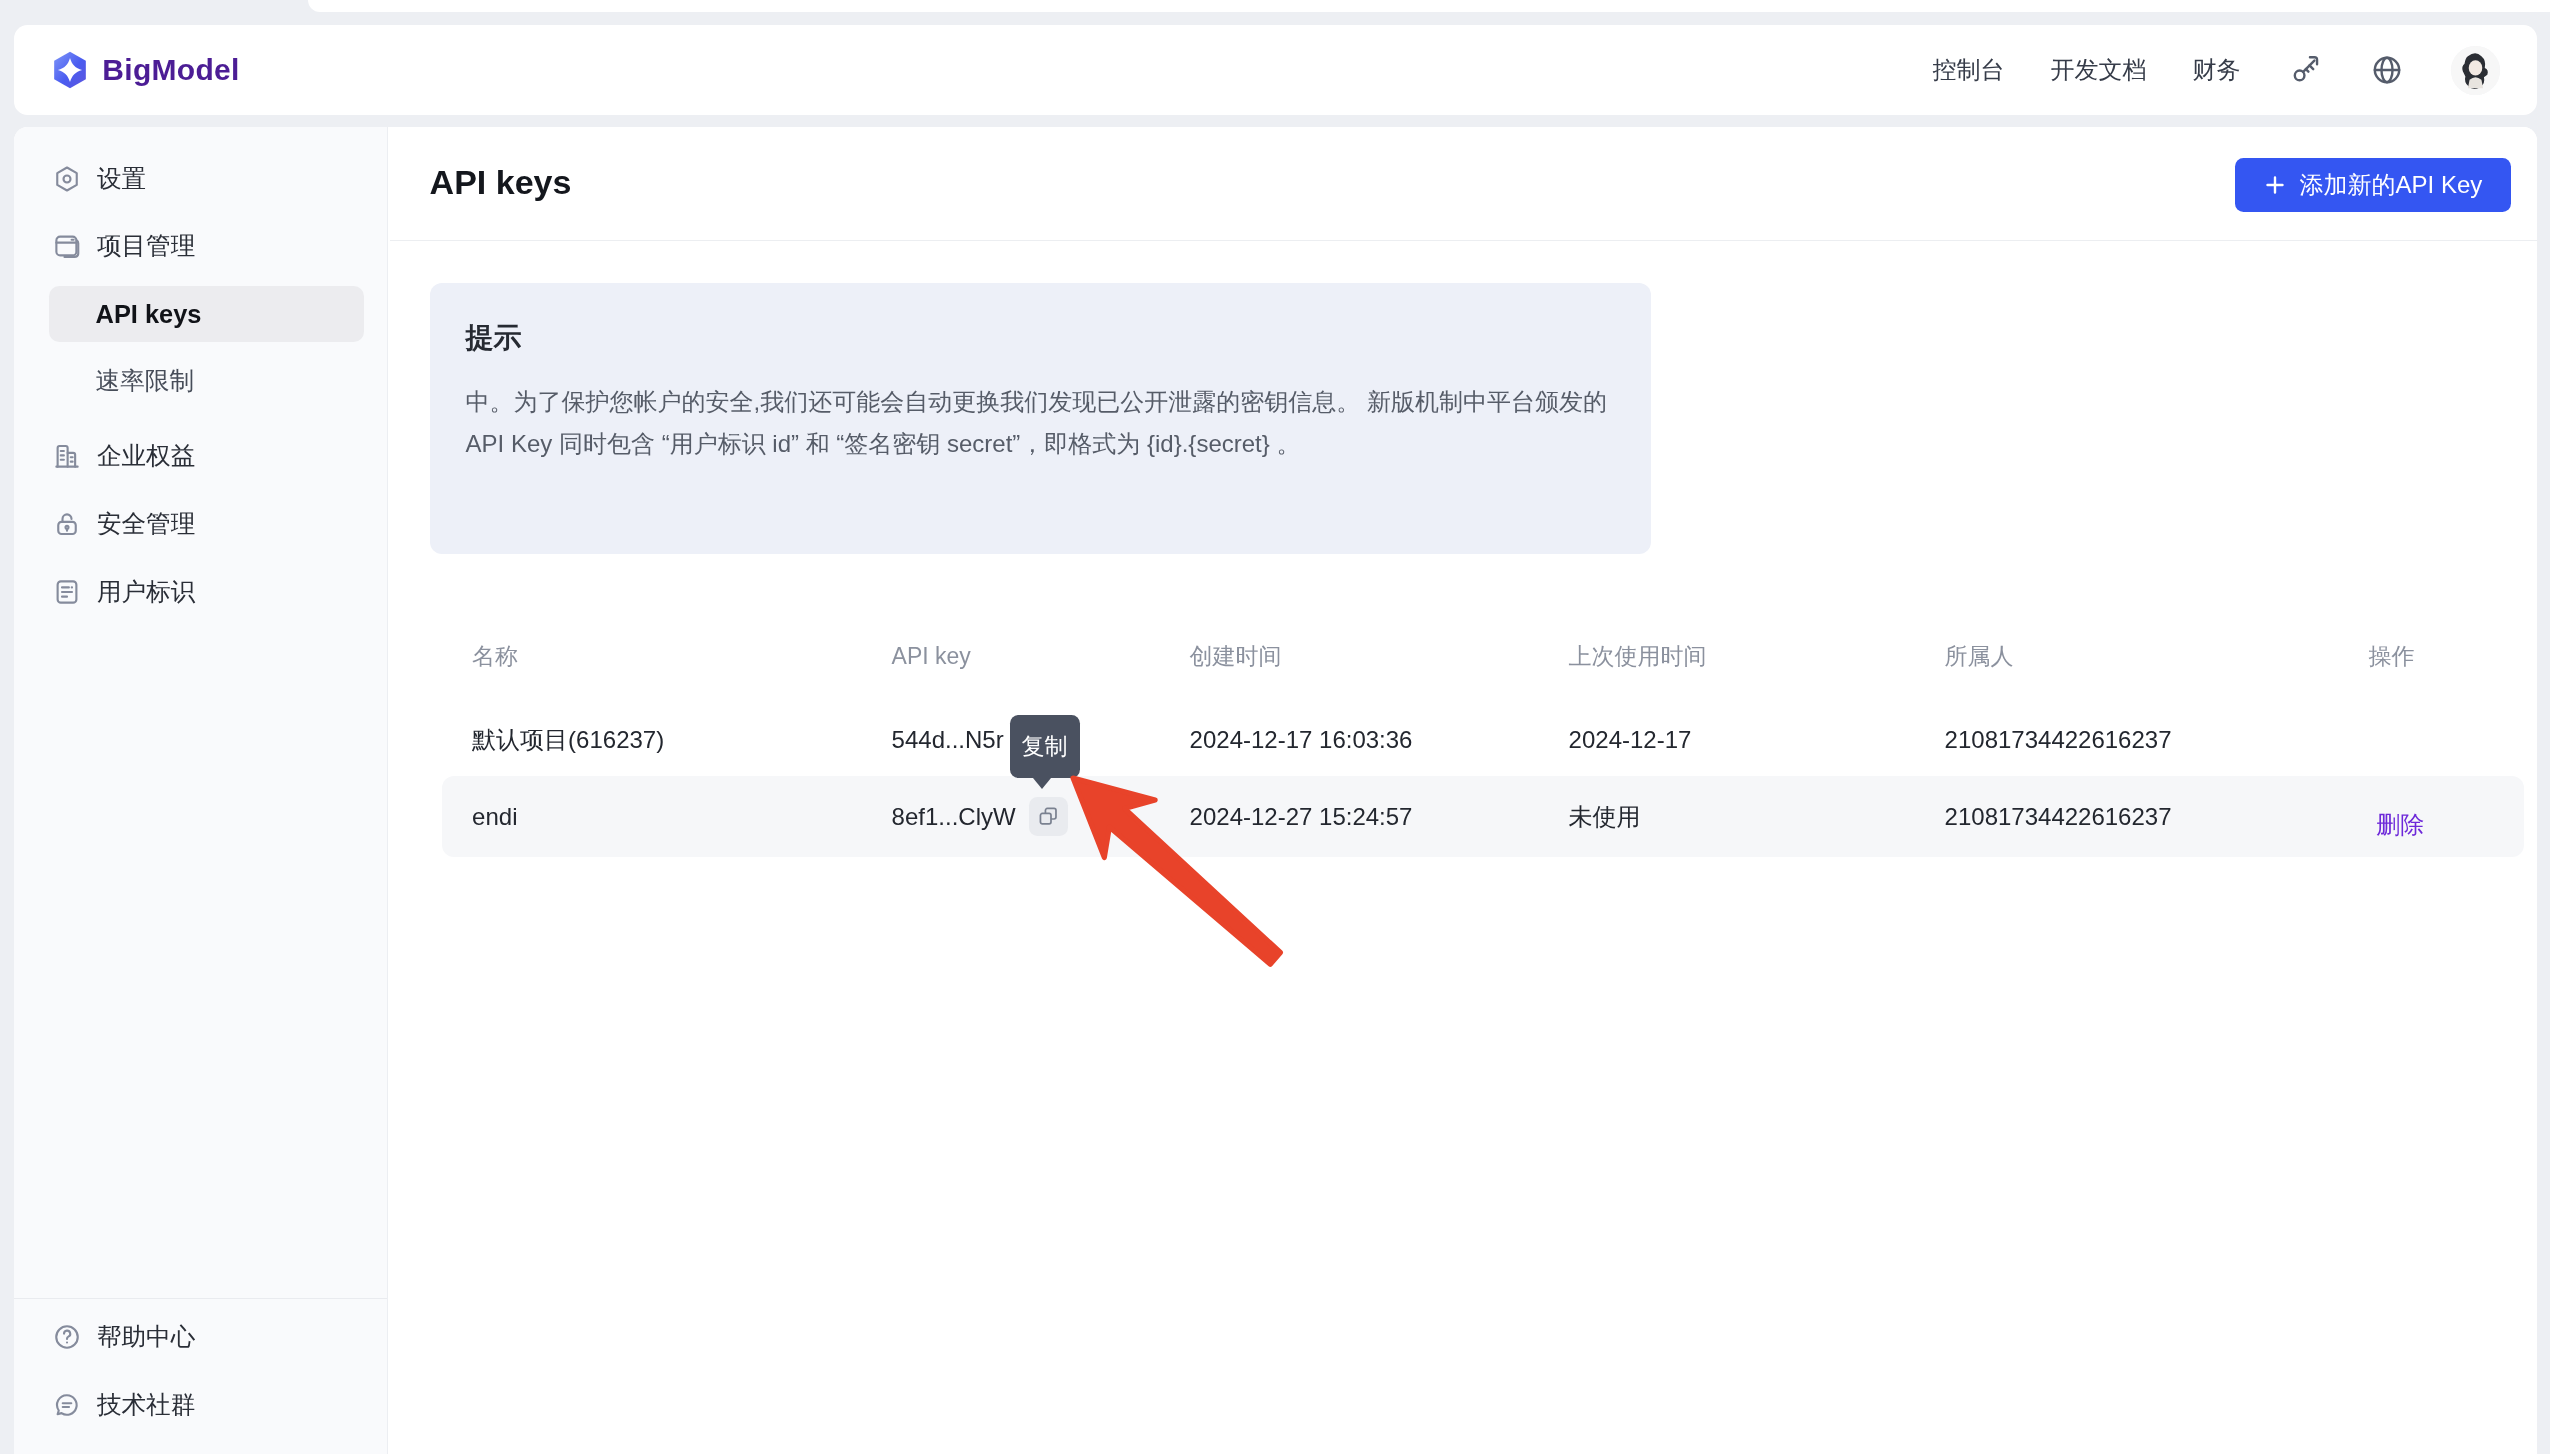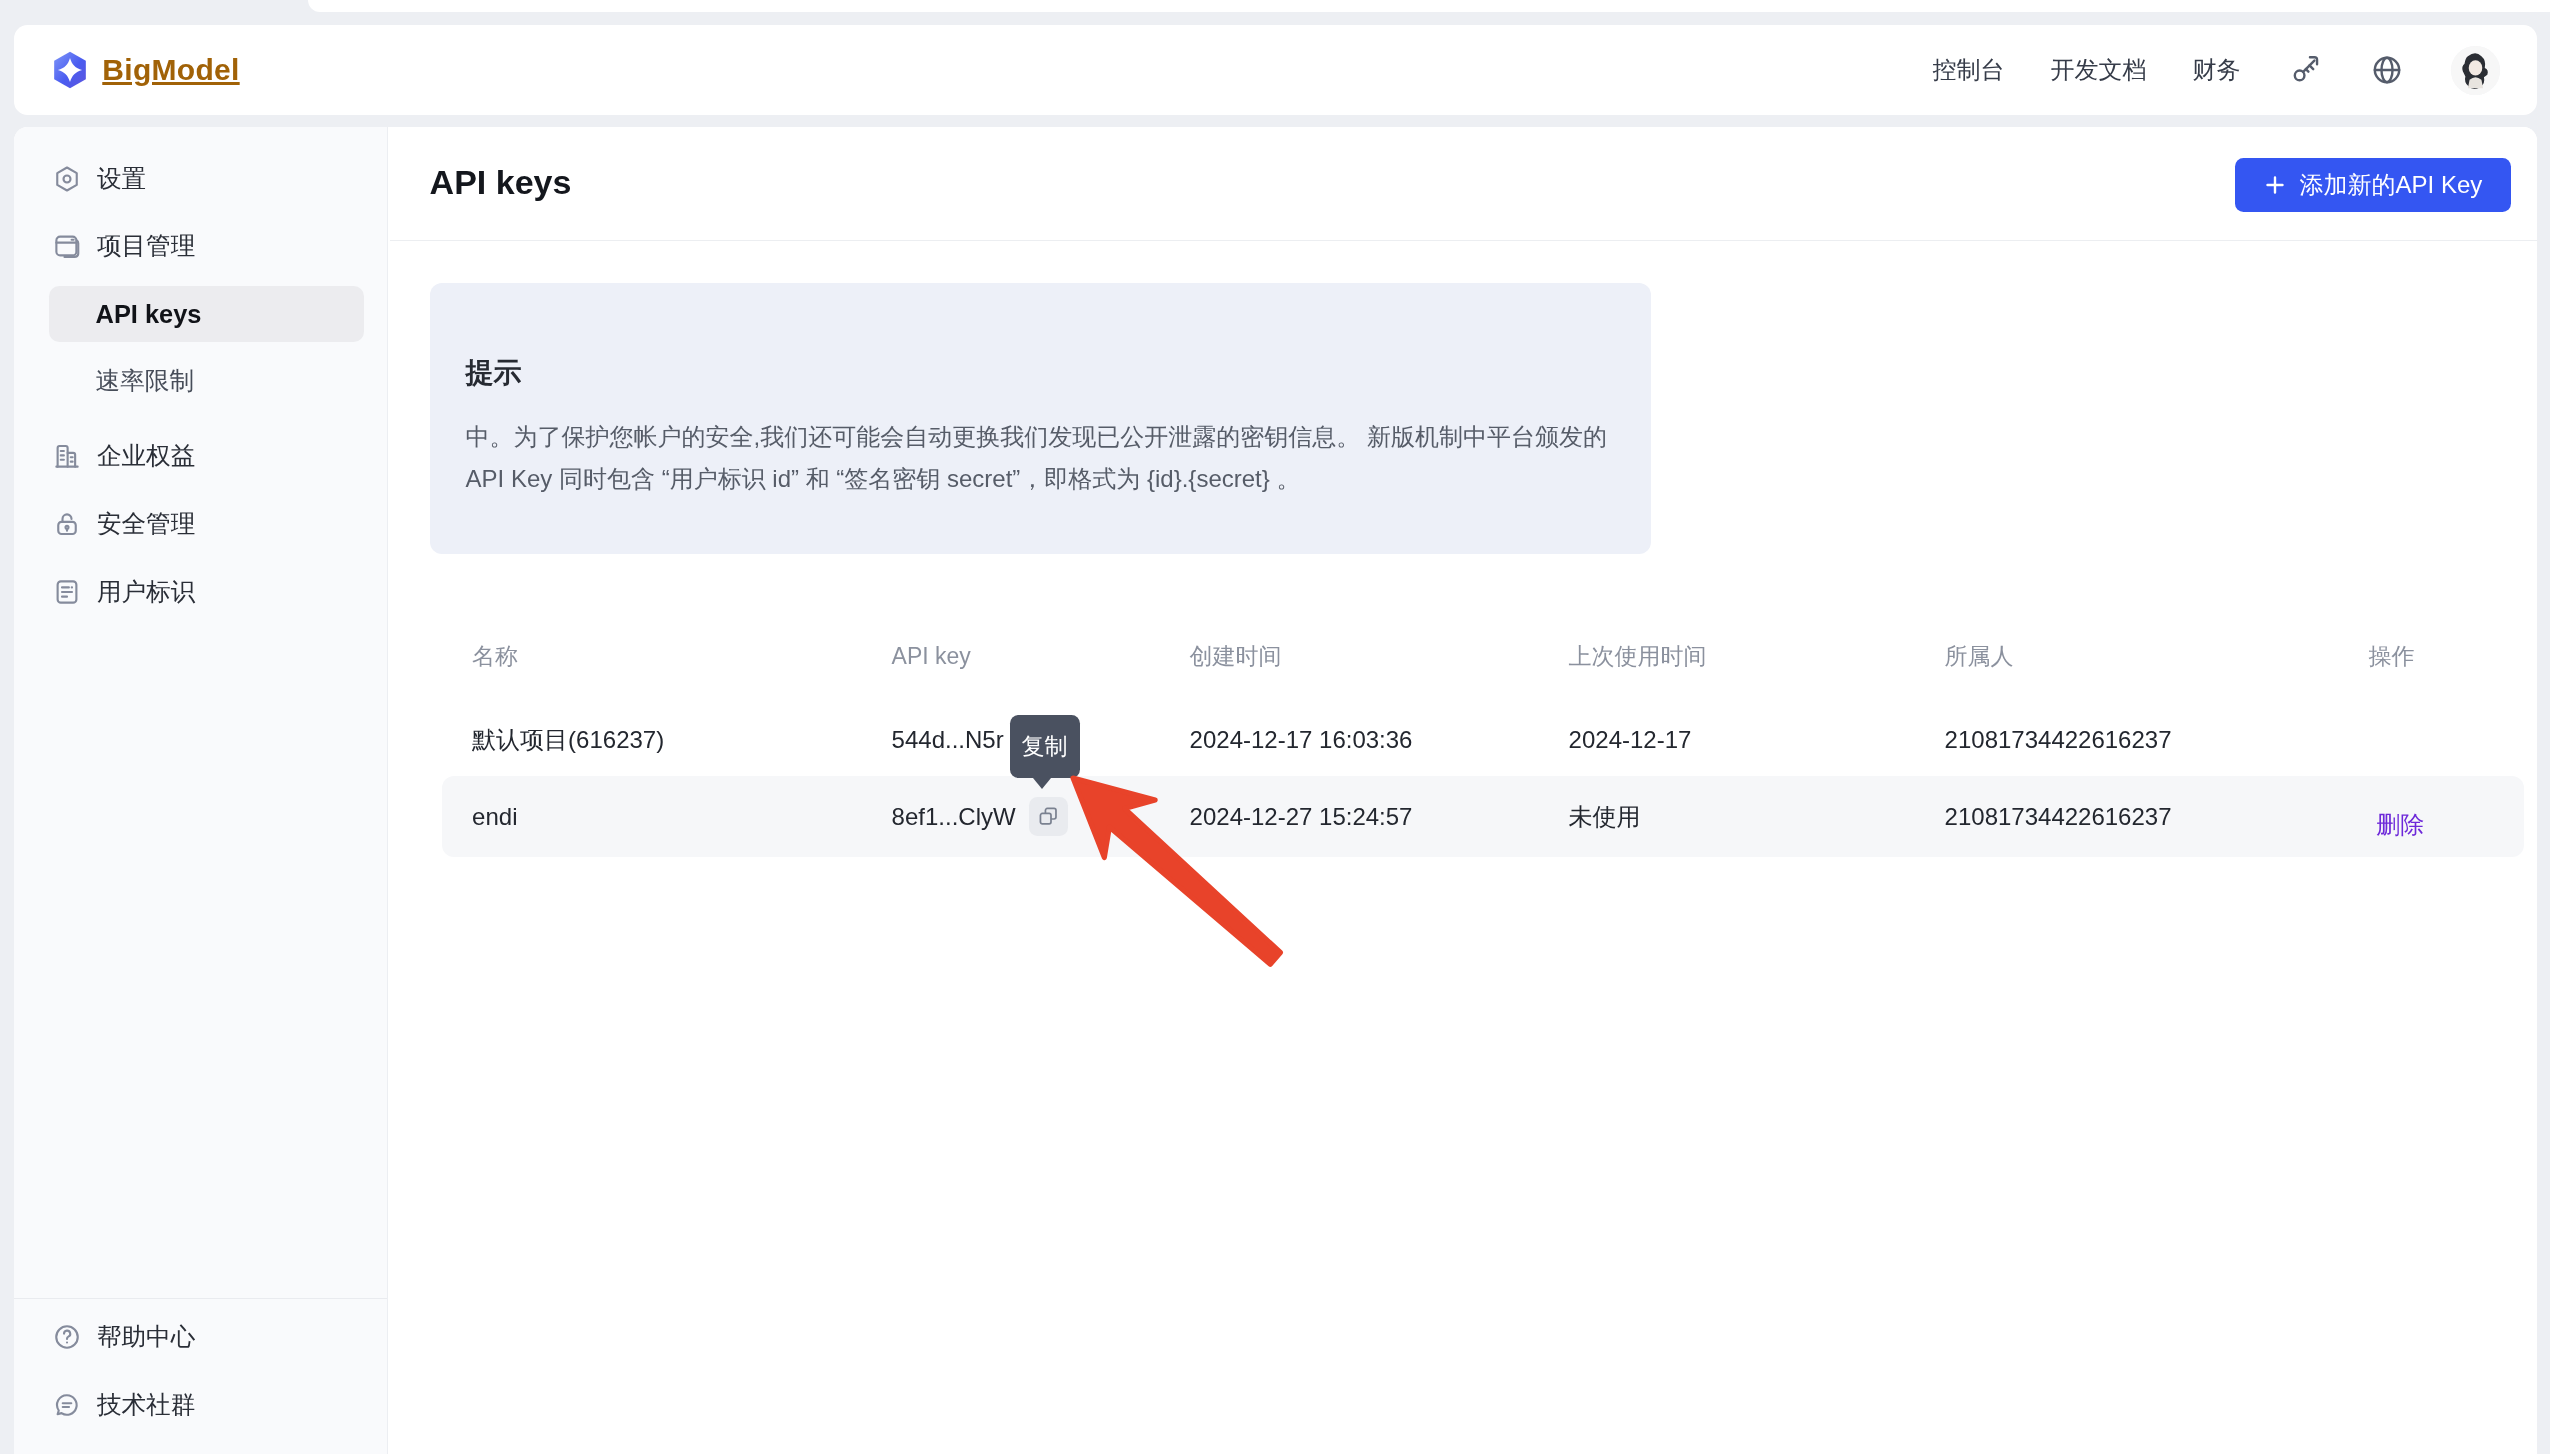--- a/index.html
+++ b/index.html
@@ -14,21 +14,21 @@
   
   .sliver { position:absolute; left:308px; top:0; width:2243px; height:12px;
     background:#ffffff; border-radius:0 0 0 12px; }
 
   
   .topbar { position:absolute; left:13.6px; top:25.4px; width:2523px; height:90px;
     background:#fff; border-radius:13.6px; display:flex; align-items:center;
     padding:0 37px 0 36px; }
   .brand { display:flex; align-items:center; gap:12.7px; cursor:pointer; }
   .brand svg { width:40px; height:40px; display:block; }
-  .brand-name { font-size:30px; font-weight:700; color:#a16207; letter-spacing:0.3px;text-decoration:underline; }
+  .brand-name { font-size:30px; font-weight:700; color:#4c1d95; letter-spacing:0.3px; }
   .topnav { margin-left:auto; display:flex; align-items:center; gap:46px; }
   .topnav .navlink { font-size:24px; color:#363c49; cursor:pointer; white-space:nowrap; }
   .icon-btn { width:36px; height:36px; display:flex; align-items:center; justify-content:center; cursor:pointer; }
   .icon-btn svg { width:34px; height:34px; stroke:#555c6b; fill:none; stroke-width:1.7; stroke-linecap:round; stroke-linejoin:round; }
   .avatar { width:49px; height:49px; border-radius:50%; overflow:hidden; background:#f3f4f6; cursor:pointer; }
 
   
   .app { position:absolute; left:13.6px; top:127px; width:2523px; height:1328px;
     background:#fff; border-radius:13.6px 13.6px 0 0; overflow:hidden; }
 
@@ -49,21 +49,21 @@
   .page-head { position:relative; height:114px; border-bottom:1.7px solid #eceef1; }
   .page-title { position:absolute; left:40px; top:36px; font-size:34px; font-weight:600; color:#14171d; }
   .add-btn { position:absolute; left:1845px; top:30.5px; width:276px; height:54px;
     background:#3456F2; border:none; border-radius:8.5px; color:#fff; font-size:24px;
     display:flex; align-items:center; justify-content:center; gap:12.7px; cursor:pointer;
     font-family:inherit; }
   .add-btn svg { width:24px; height:24px; stroke:#fff; stroke-width:2.4; stroke-linecap:round; }
 
   .notice { position:absolute; left:40px; top:156px; width:1221px; height:271px;
     background:#edf0f8; border-radius:12px; padding:36px 36px 0 36px; }
-  .notice-title { font-size:28px; font-weight:600; color:#262a32; margin-bottom:24px;margin-top:35px; }
+  .notice-title { font-size:28px; font-weight:600; color:#262a32; margin-bottom:24px; }
   .notice-line { font-size:24px; color:#565c68; line-height:42px; white-space:nowrap; }
 
   .table { position:absolute; left:52px; top:483px; width:2082px; }
   .trow { display:grid; grid-template-columns:450px 298px 379px 376px 424px 1fr; align-items:center; }
   .trow > div:first-child { padding-left:30.5px; }
   .thead { height:93px; font-size:23px; color:#8b919e; font-weight:400; }
   .datarow { font-size:24px; color:#23272f; }
   .r1 { height:73px; }
   .r2 { height:81px; background:#f6f7f9; border-radius:12px; }
   .key-cell { display:flex; align-items:center; gap:13.6px; }

